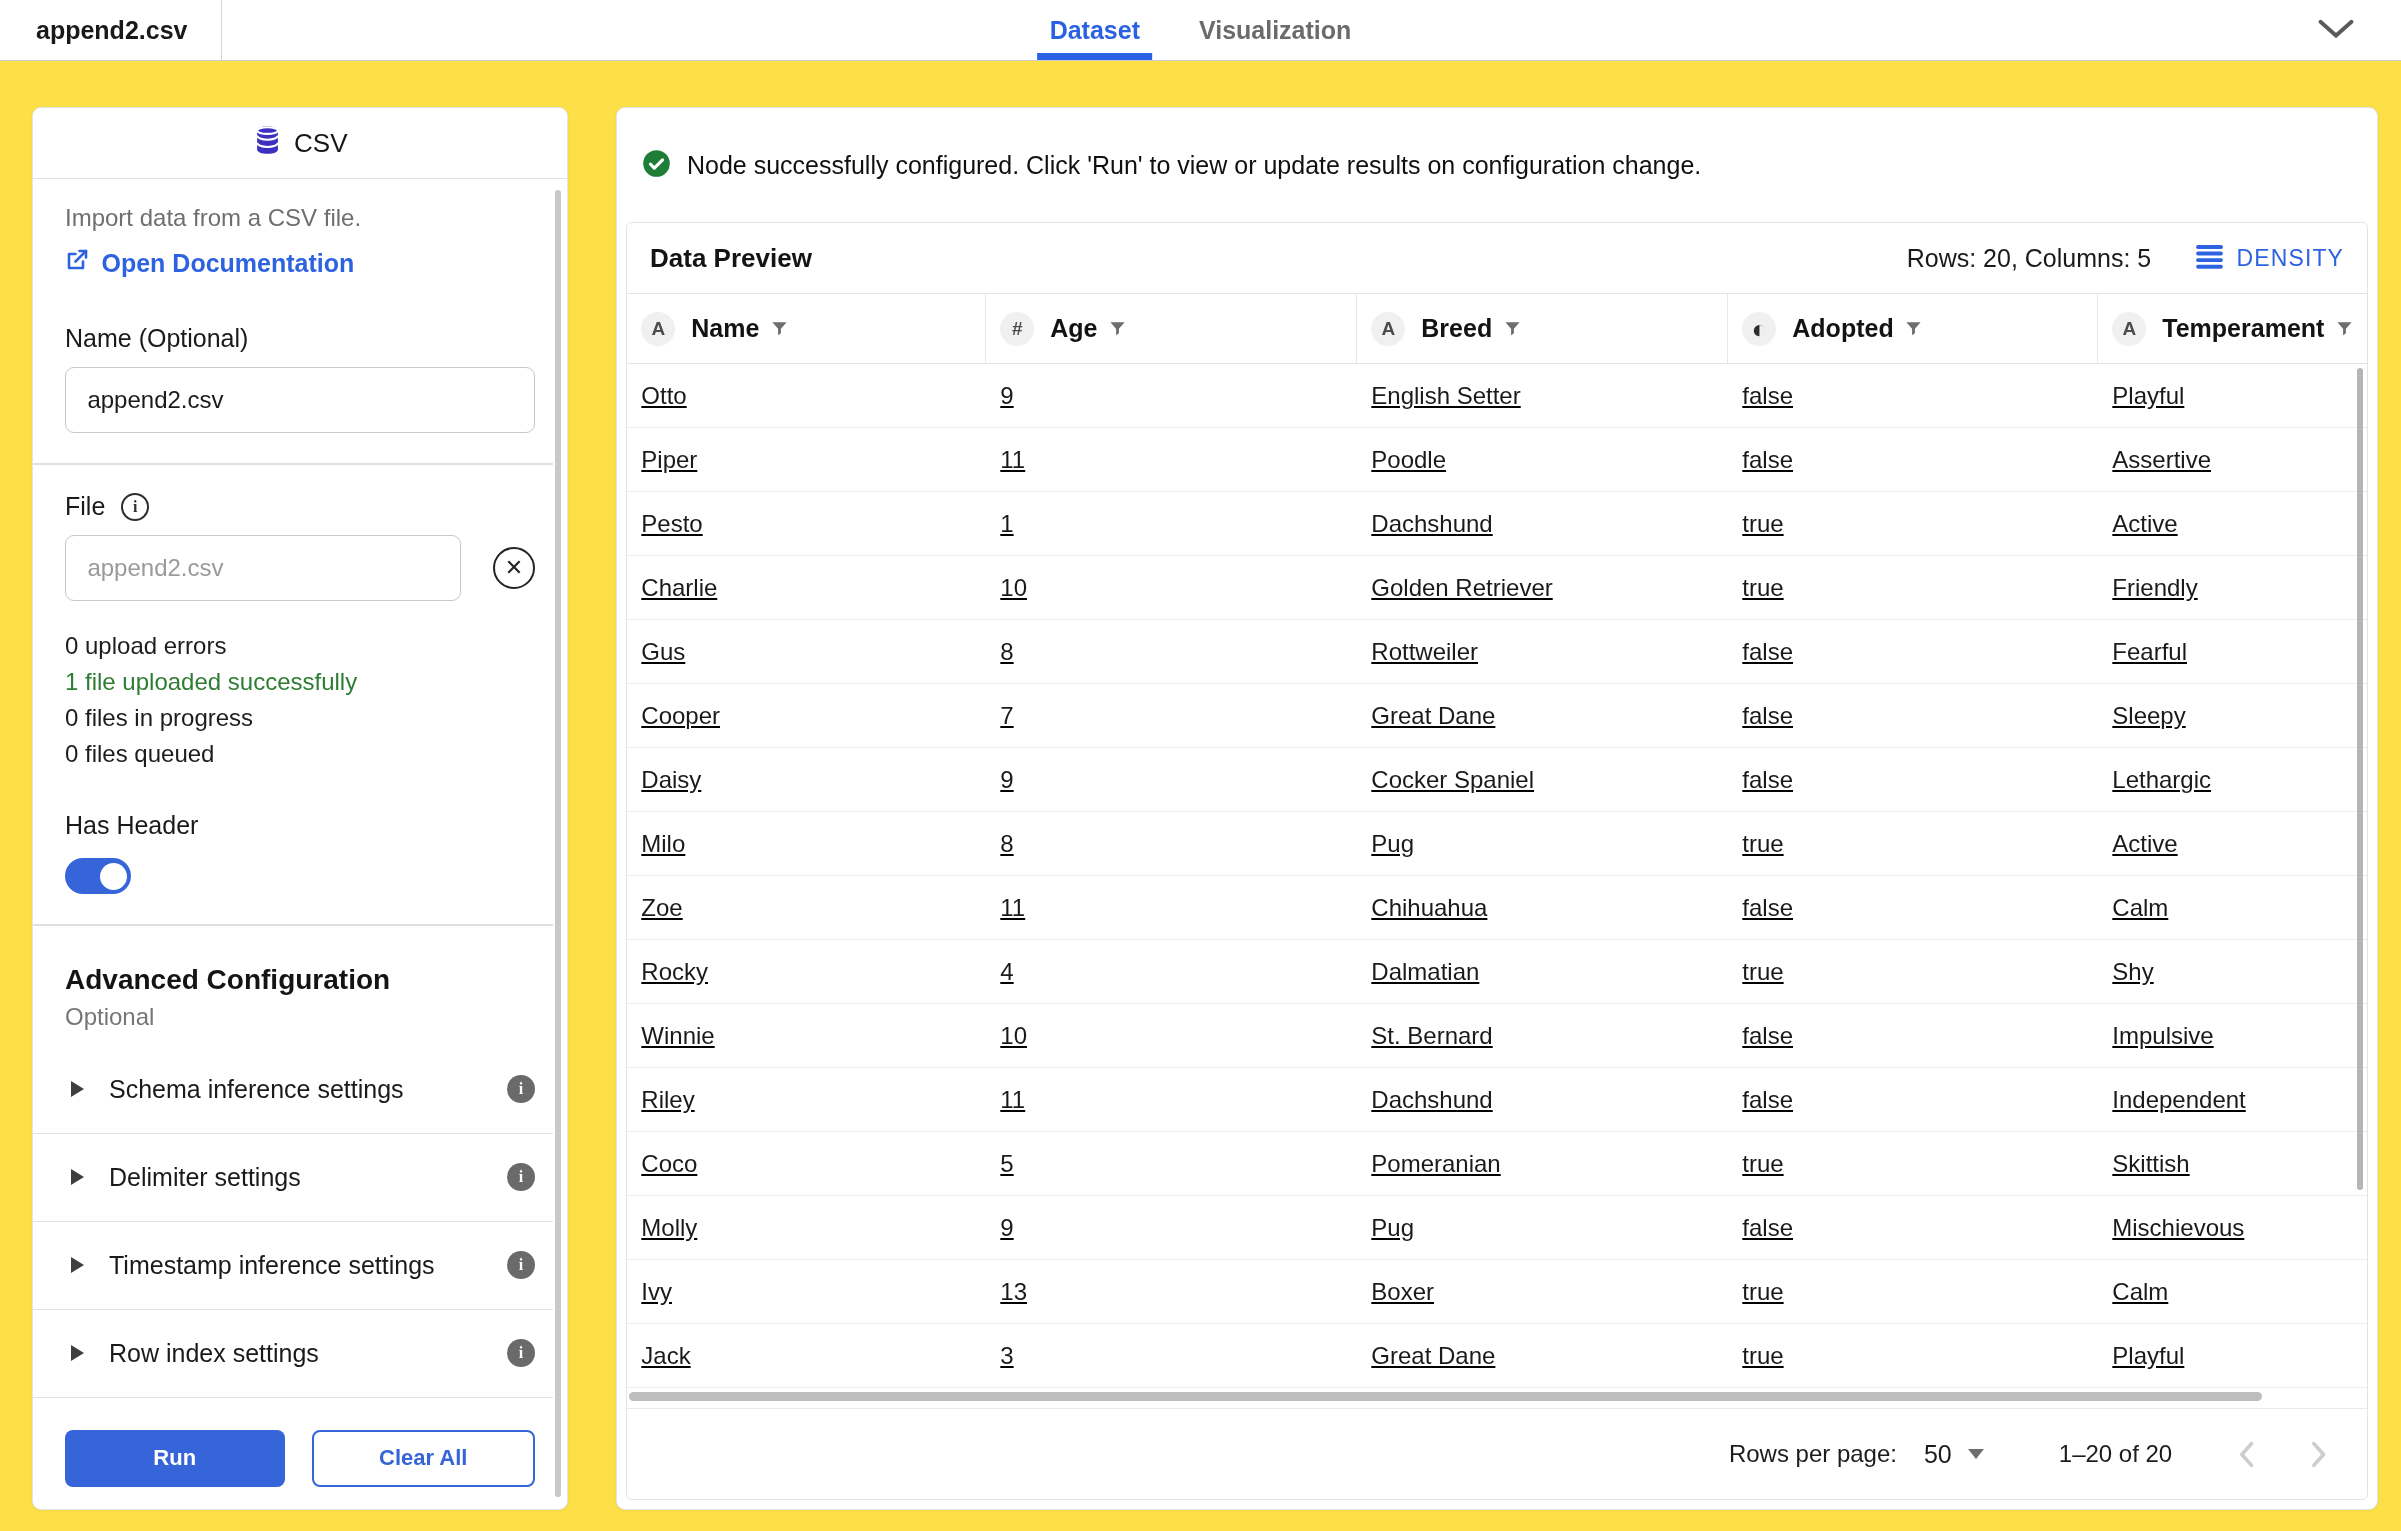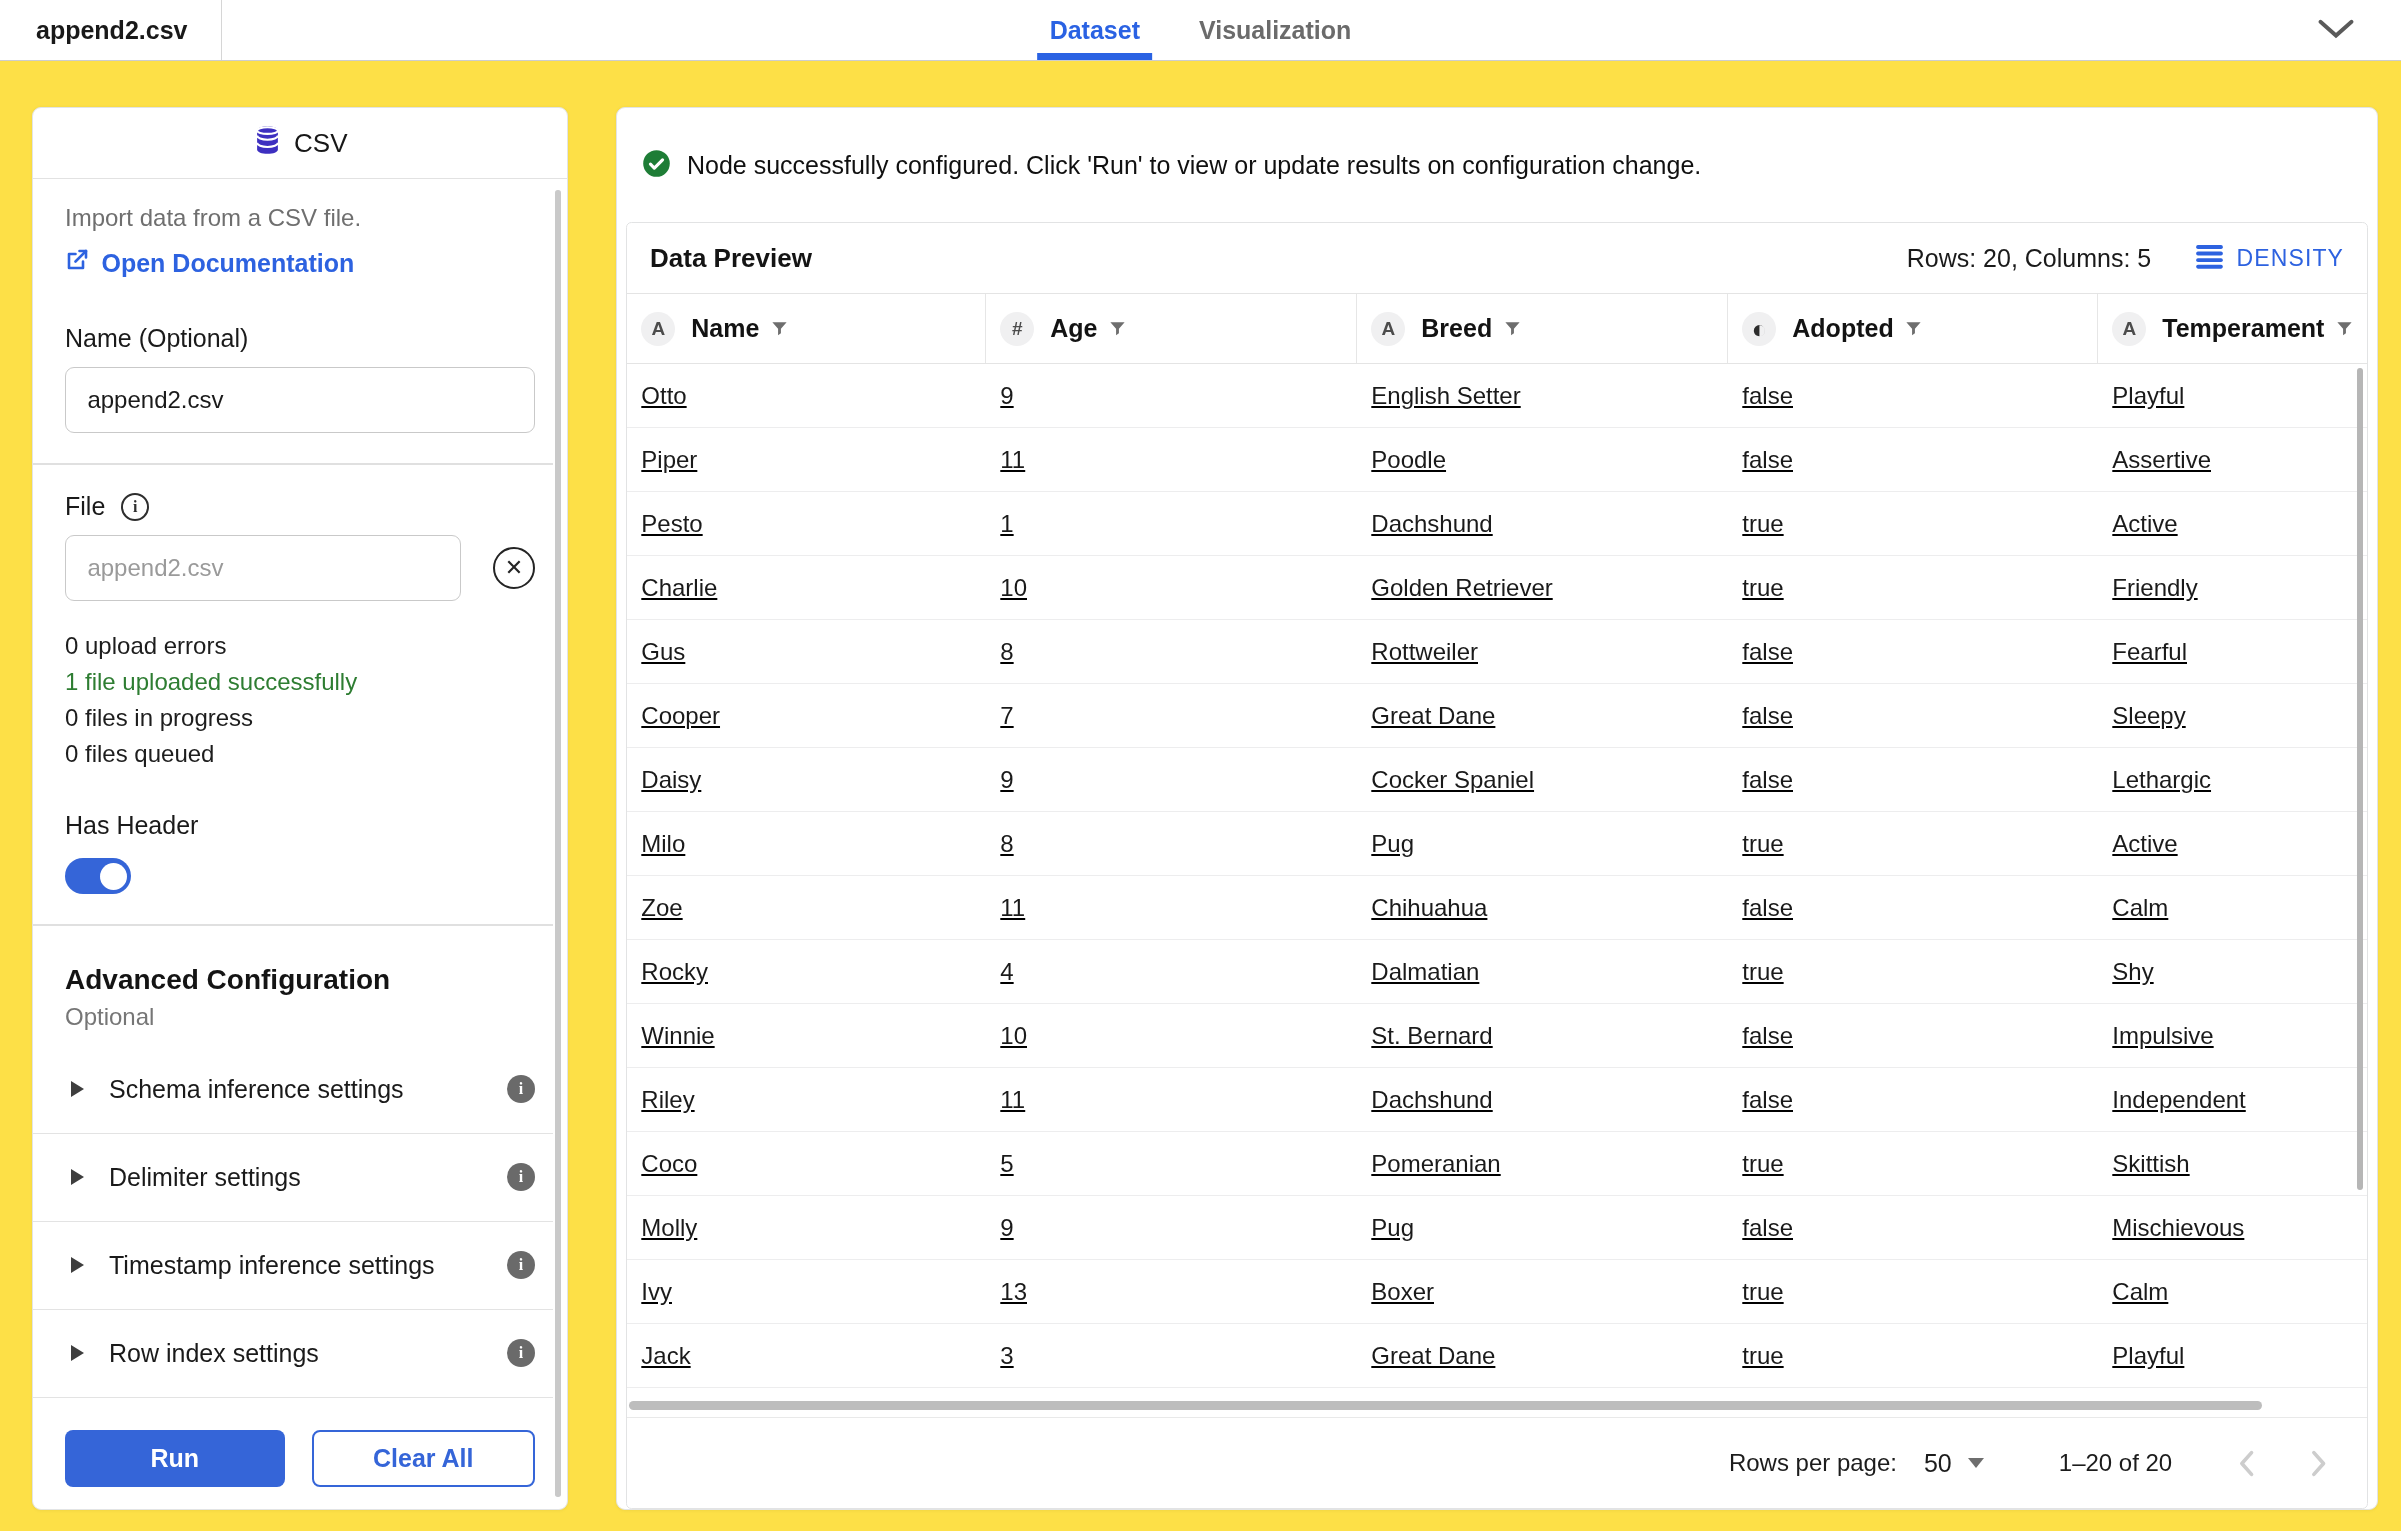--- a/index.html
+++ b/index.html
@@ -46,28 +46,28 @@
   .toggle{margin-top:18px;width:66px;height:36px;border-radius:18px;background:var(--accent);position:relative;cursor:pointer;}
   .toggle .knob{position:absolute;right:4.5px;top:4.5px;width:27px;height:27px;border-radius:50%;background:#fff;}
   .adv-title{margin-top:38px;font-size:28px;font-weight:700;color:#141414;}
   .adv-sub{margin-top:7.1px;font-size:24px;color:#767676;}
   .adv-rows{margin-top:14.3px;}
   .adv-row{height:88px;display:flex;align-items:center;border-bottom:1.8px solid #e3e3e3;margin:0 -18px 0 -32px;padding:0 18px 0 38px;cursor:pointer;}
   .caret{width:0;height:0;border-left:13.4px solid #3e3e3e;border-top:8px solid transparent;border-bottom:8px solid transparent;}
   .adv-label{margin-left:25px;font-size:25px;color:var(--ink);flex:1;}
   .info-filled{width:28px;height:28px;border-radius:50%;background:#6a6a6a;color:#fff;display:flex;align-items:center;justify-content:center;font-size:16px;font-weight:700;font-family:"Liberation Serif",serif;cursor:pointer;}
   .btn-row{margin-top:32px;display:flex;gap:27px;}
-  .btn{height:57px;border-radius:8px;font-size:25px;font-weight:700;display:flex;align-items:center;justify-content:center;flex:1;cursor:pointer;font-family:inherit;}
+  .btn{height:57px;border-radius:8px;font-size:22px;font-weight:700;display:flex;align-items:center;justify-content:center;flex:1;cursor:pointer;font-family:inherit;}
   .btn.primary{background:var(--accent);color:#fff;border:none;}
   .btn.secondary{background:#fff;border:2.7px solid var(--accent);color:var(--accent);}
 
   
   .msg-row{height:114px;display:flex;align-items:center;gap:16px;padding:0 25px;flex:none;}
   .msg-text{font-size:25px;color:#101010;}
-  .table-wrap{flex:1;margin:0 9px 0 9px;border:1.8px solid #e2e3e4;border-radius:5.4px;display:flex;flex-direction:column;overflow:hidden;}
+  .table-wrap{flex:1;margin:0 9px 9px 9px;border:1.8px solid #e2e3e4;border-radius:5.4px;display:flex;flex-direction:column;overflow:hidden;}
   .preview-head{height:71px;flex:none;display:flex;align-items:center;padding:0 23px;border-bottom:1.8px solid #e4e4e4;}
   .preview-title{font-size:26px;font-weight:700;color:#141414;flex:1;}
   .rows-summary{font-size:25px;color:var(--ink);}
   .density-btn{display:flex;align-items:center;gap:13.4px;margin-left:45px;cursor:pointer;}
   .density-label{font-size:23px;color:var(--link);letter-spacing:1.1px;font-weight:500;}
   .grid-head{height:70px;flex:none;display:flex;border-bottom:1.8px solid #e4e4e4;}
   .h-cell{display:flex;align-items:center;padding-left:14.3px;border-right:1.8px solid #e6e6e6;flex:none;}
   .h-cell:last-child{border-right:none;}
   .type-badge{width:34px;height:34px;border-radius:50%;background:#f0f0f1;color:#4c4c4c;font-weight:700;font-size:19px;display:flex;align-items:center;justify-content:center;flex:none;line-height:1;}
   .type-badge.bool{font-size:26px;font-weight:400;color:#2c2c2c;}

